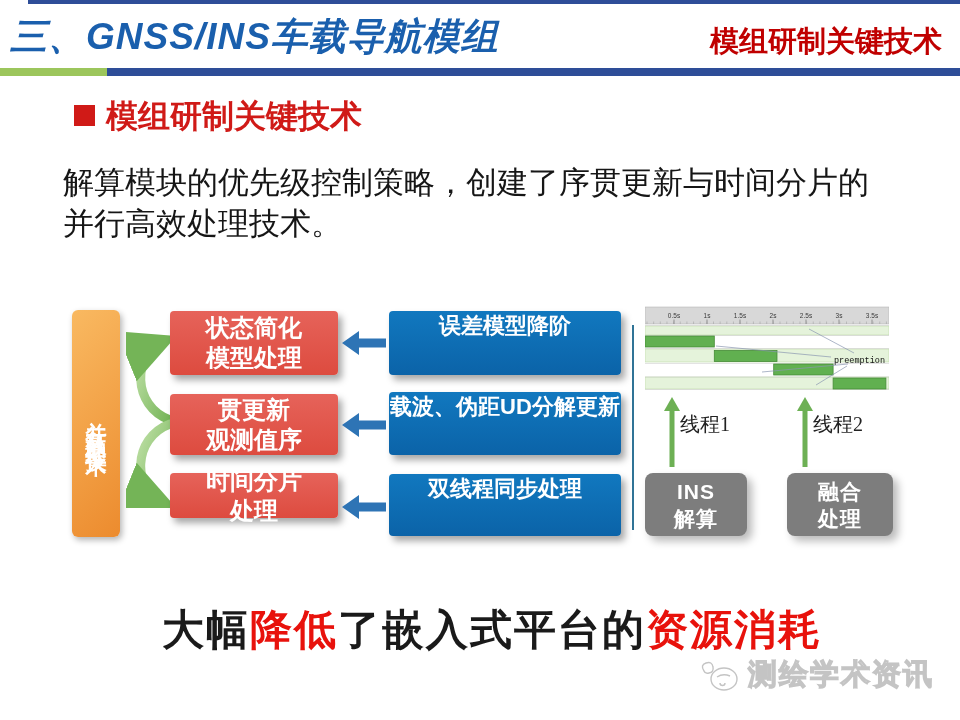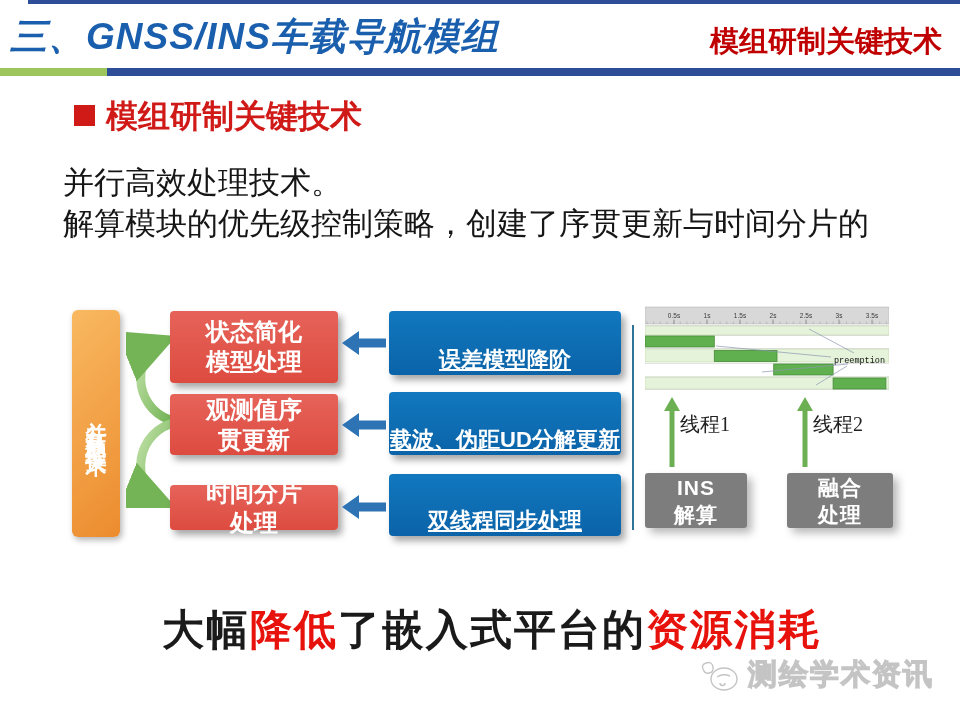--- a/index.html
+++ b/index.html
@@ -34,48 +34,48 @@
   .orange-box span{
     writing-mode:vertical-rl;color:#fff;font-weight:800;font-size:21px;letter-spacing:5px;white-space:nowrap;
   }
   .red-box{
     left:170px;width:168px;border-radius:4px;
     background:linear-gradient(180deg,#e6635a,#dd4b3f);
     box-shadow:4px 5px 7px rgba(0,0,0,.35);
     color:#fff;font-weight:800;font-size:24px;line-height:30px;text-align:center;
     display:flex;align-items:center;justify-content:center;
   }
-  .rb1{top:311px;height:72px;}
+  .rb1{top:311px;height:64px;}
   .rb2{top:394px;height:61px;}
-  .rb3{top:473px;height:45px;margin-top:12px;}
+  .rb3{top:473px;height:45px;}
   .blue-box{
     left:389px;width:232px;border-radius:4px;
     background:linear-gradient(180deg,#1178bf,#0b63a8);
     box-shadow:4px 5px 7px rgba(0,0,0,.35);
     color:#fff;font-weight:800;font-size:22px;text-align:center;
-    display:flex;align-items:flex-end;justify-content:center;white-space:nowrap;text-decoration:underline;
+    display:flex;align-items:flex-start;justify-content:center;white-space:nowrap;
   }
   .bb1{top:311px;height:64px;}
   .bb2{top:392px;height:63px;}
   .bb3{top:474px;height:62px;}
   .larrow{left:342px;width:44px;height:26px;}
   .la1{top:330px;} .la2{top:412px;} .la3{top:494px;}
   .cycle-arrows{left:126px;top:328px;width:54px;height:180px;}
   .divider{left:632px;top:325px;width:2px;height:205px;background:#2f7396;}
 
   
   .gantt{left:645px;top:302px;width:244px;height:90px;}
 
   
   .uparrow{width:16px;height:70px;}
   .ua1{left:664px;top:397px;} .ua2{left:797px;top:397px;}
   .thread-label{top:411px;font-size:20px;color:#222;white-space:nowrap;font-family:Liberation Serif, serif;}
   .tl1{left:680px;} .tl2{left:813px;}
   .gray-box{
-    top:473px;height:55px;border-radius:3px;background:#7d7d7d;
+    top:473px;height:63px;border-radius:8px;background:#7d7d7d;
     box-shadow:5px 5px 8px rgba(0,0,0,.28);
     color:#fff;font-weight:800;font-size:21px;line-height:27px;text-align:center;letter-spacing:1px;
     display:flex;align-items:center;justify-content:center;
   }
   .gb1{left:645px;width:102px;} .gb2{left:787px;width:106px;}
 
   
   .conclusion{left:0;top:602px;width:960px;text-align:center;font-size:42px;font-weight:900;letter-spacing:2px;white-space:nowrap;padding-left:24px;box-sizing:border-box;}
 
   
@@ -91,22 +91,22 @@
 <div class="abs top-line"></div>
 <div class="abs hdr-title">三、GNSS/INS车载导航模组</div>
 <div class="abs hdr-badge">模组研制关键技术</div>
 <div class="abs rule-green"></div>
 <div class="abs rule-navy"></div>
 
 <div class="abs sec-bullet"></div>
 <div class="abs sec-title">模组研制关键技术</div>
 
 <div class="abs body-text">
+  <div>解算模块的优先级控制策略，创建了序贯更新与时间分片的</div>
   <div>并行高效处理技术。</div>
-  <div>解算模块的优先级控制策略，创建了序贯更新与时间分片的</div>
 </div>
 
 <div class="abs orange-box">
   <span>并行高效处理技术</span>
 </div>
 
 <svg class="abs cycle-arrows" viewBox="0 0 54 180" xmlns="http://www.w3.org/2000/svg">
   <defs>
     <linearGradient id="gg" x1="0" y1="0" x2="1" y2="1">
       <stop offset="0" stop-color="#bfe0a6"></stop>
@@ -121,22 +121,22 @@
 </svg>
 
 <div class="abs red-box rb1">
   <div>
       <div>状态简化</div>
        <div>模型处理</div>
     </div>
 </div>
 <div class="abs red-box rb2">
   <div>
-      <div>观测值序</div>
-       <div>贯更新</div>
+      <div>贯更新</div>
+       <div>观测值序</div>
     </div>
 </div>
 <div class="abs red-box rb3">
   <div>
       <div>时间分片</div>
        <div>处理</div>
     </div>
 </div>
 
 <svg class="abs larrow la1" viewBox="0 0 44 26">

